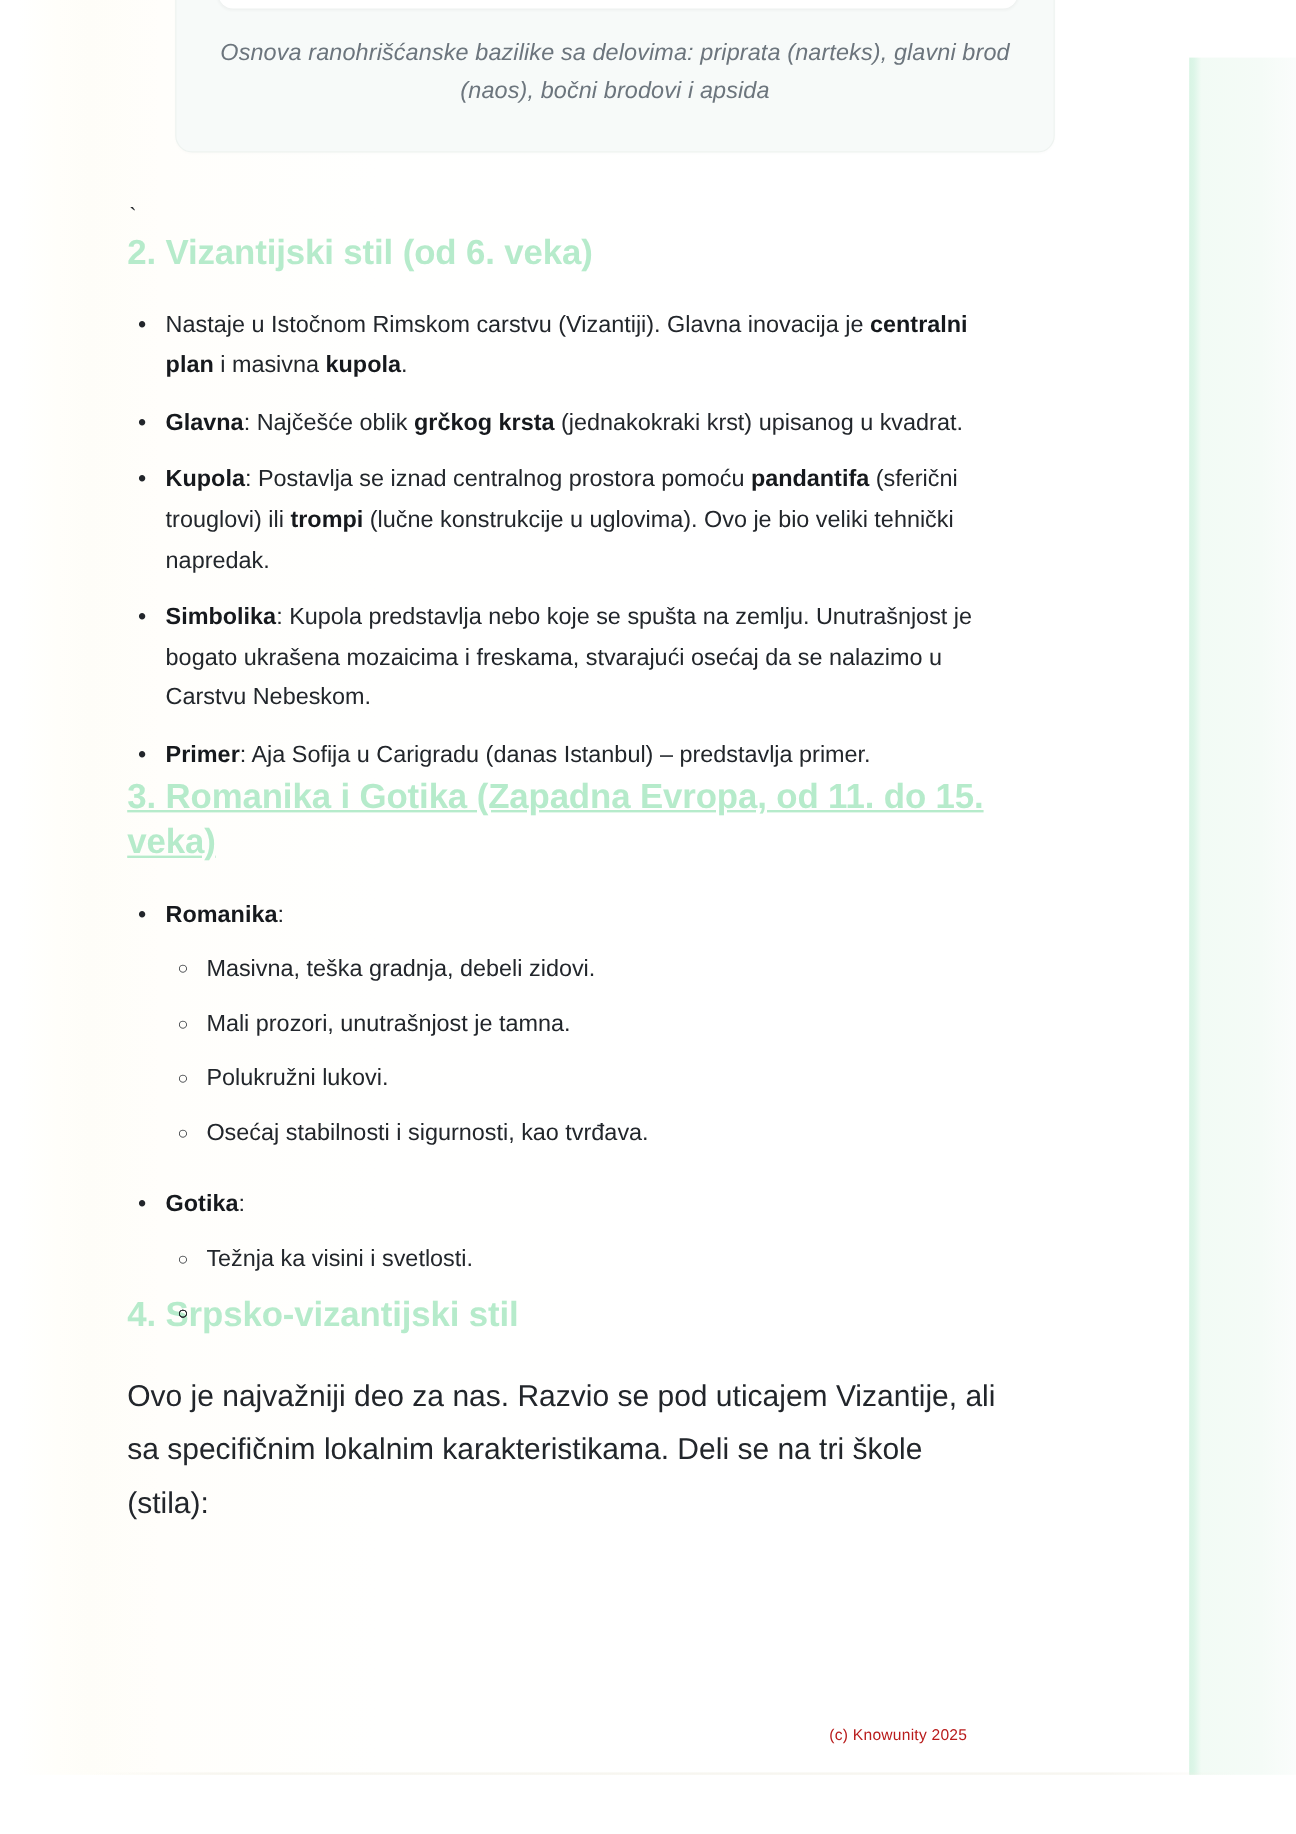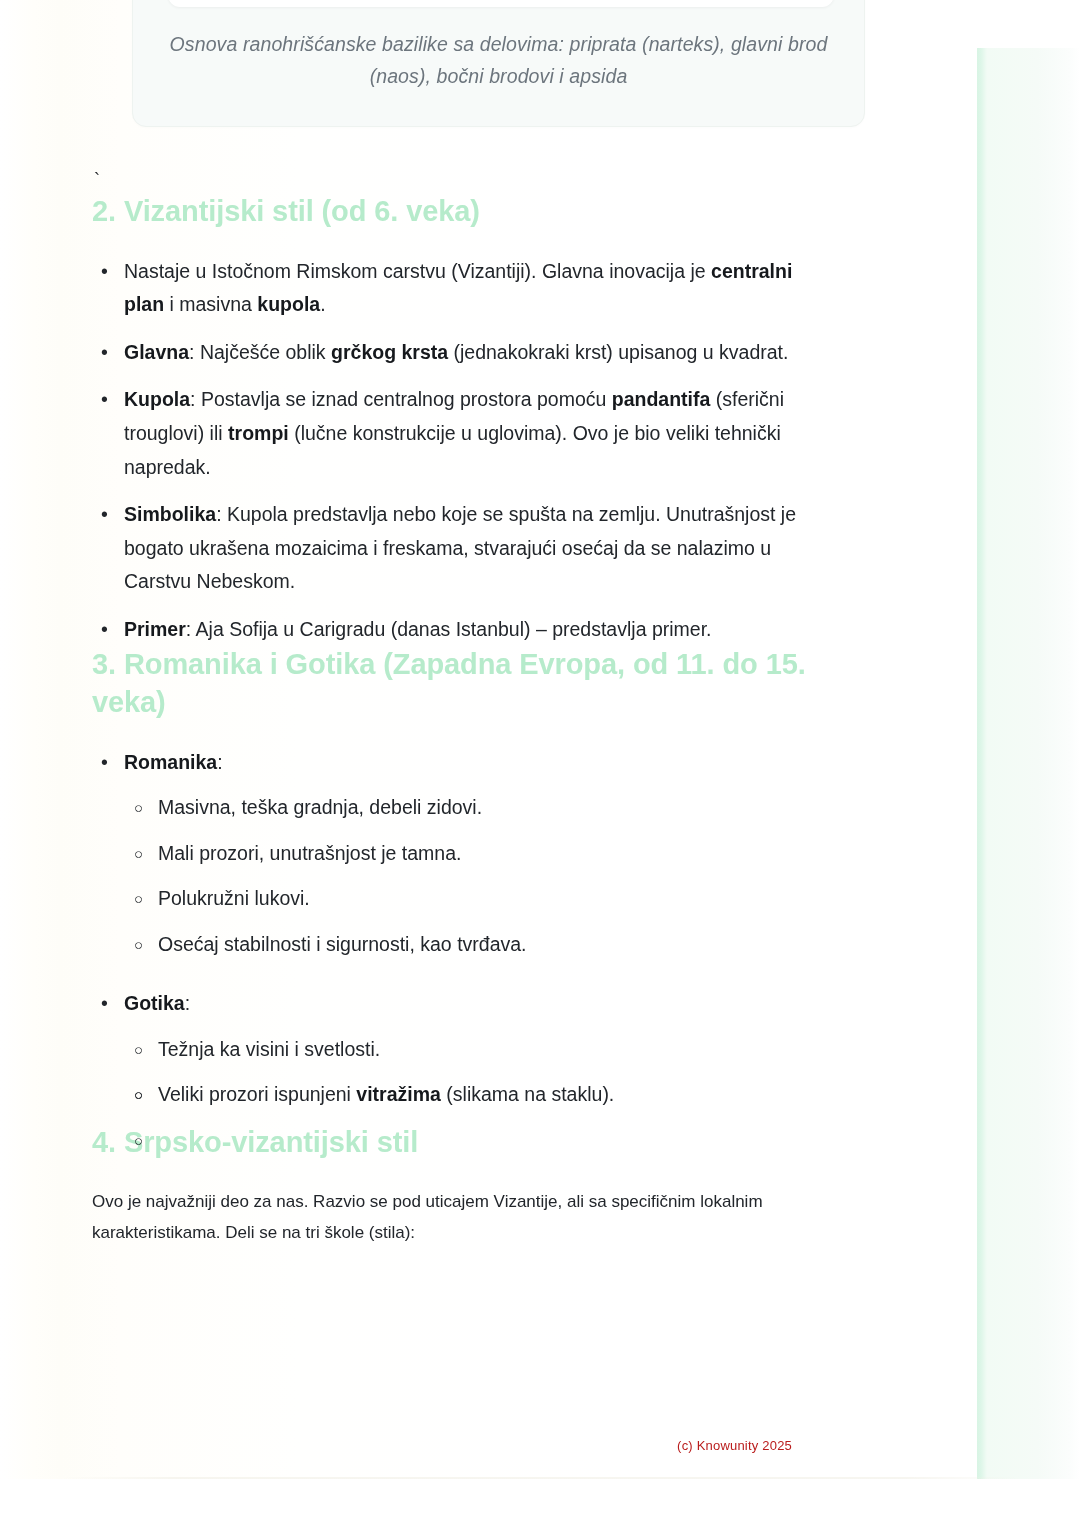--- a/index.html
+++ b/index.html
@@ -12,21 +12,21 @@
     width: 1080px;
     height: 1528px;
     font-family: "Liberation Sans", sans-serif;
     overflow: hidden;
     position: relative;
   }
 
   
   .page {
     position: absolute;
-    left: 0;
+    left: 14px;
     top: 0;
     width: 860px;
     height: 1528px;
     background: #ffffff;
   }
 
   
   .sheet {
     position: absolute;
     left: 0;
@@ -128,21 +128,21 @@
   
   h2.section-heading {
     font-size: 29px;
     font-weight: 700;
     line-height: 1.3;
     color: #b6ebcb;
     margin: 0;
     letter-spacing: -0.1px;
   }
   .h-sec2 { margin-top: 38px; }
-  .h-sec3 { margin-top: 57px; }
+  .h-sec3 { margin-top: 57px; text-decoration: underline; }
   .h-sec4 { margin-top: 56px; }
 
   
   ul.bullets {
     list-style: none;
     margin: 24px 0 0 0;
     padding: 0;
   }
   ul.bullets > li {
     position: relative;
@@ -184,21 +184,21 @@
     line-height: 2.24;
     color: #22262b;
   }
 
   .group-item { margin-bottom: 26px !important; }
 
   strong { font-weight: 700; color: #16191d; }
 
   
   p.body-para {
-    font-size: 17px;
+    font-size: 25px;
     line-height: 1.78;
     color: #22262b;
     margin: 26px 0 0 0;
   }
 
   
   .watermark {
     position: absolute;
     right: 68px;
     top: 1438px;
@@ -290,21 +290,20 @@
         <ul class="subbullets">
           <li>
             <span class="marker">○</span>
             <span class="rich"><span>Težnja ka visini i svetlosti.</span></span>
           </li>
           <li>
             <span class="marker">○</span>
           </li>
           <li>
             <span class="marker">○</span>
-            <span class="rich"><span>Veliki prozori ispunjeni </span><strong>vitražima</strong><span> (slikama na staklu).</span></span>
           </li>
           <li>
             <span class="marker">○</span>
           </li>
         </ul>
       </li>
     </ul>
 
     <h2 class="section-heading h-sec4">4. Srpsko-vizantijski stil</h2>
 

